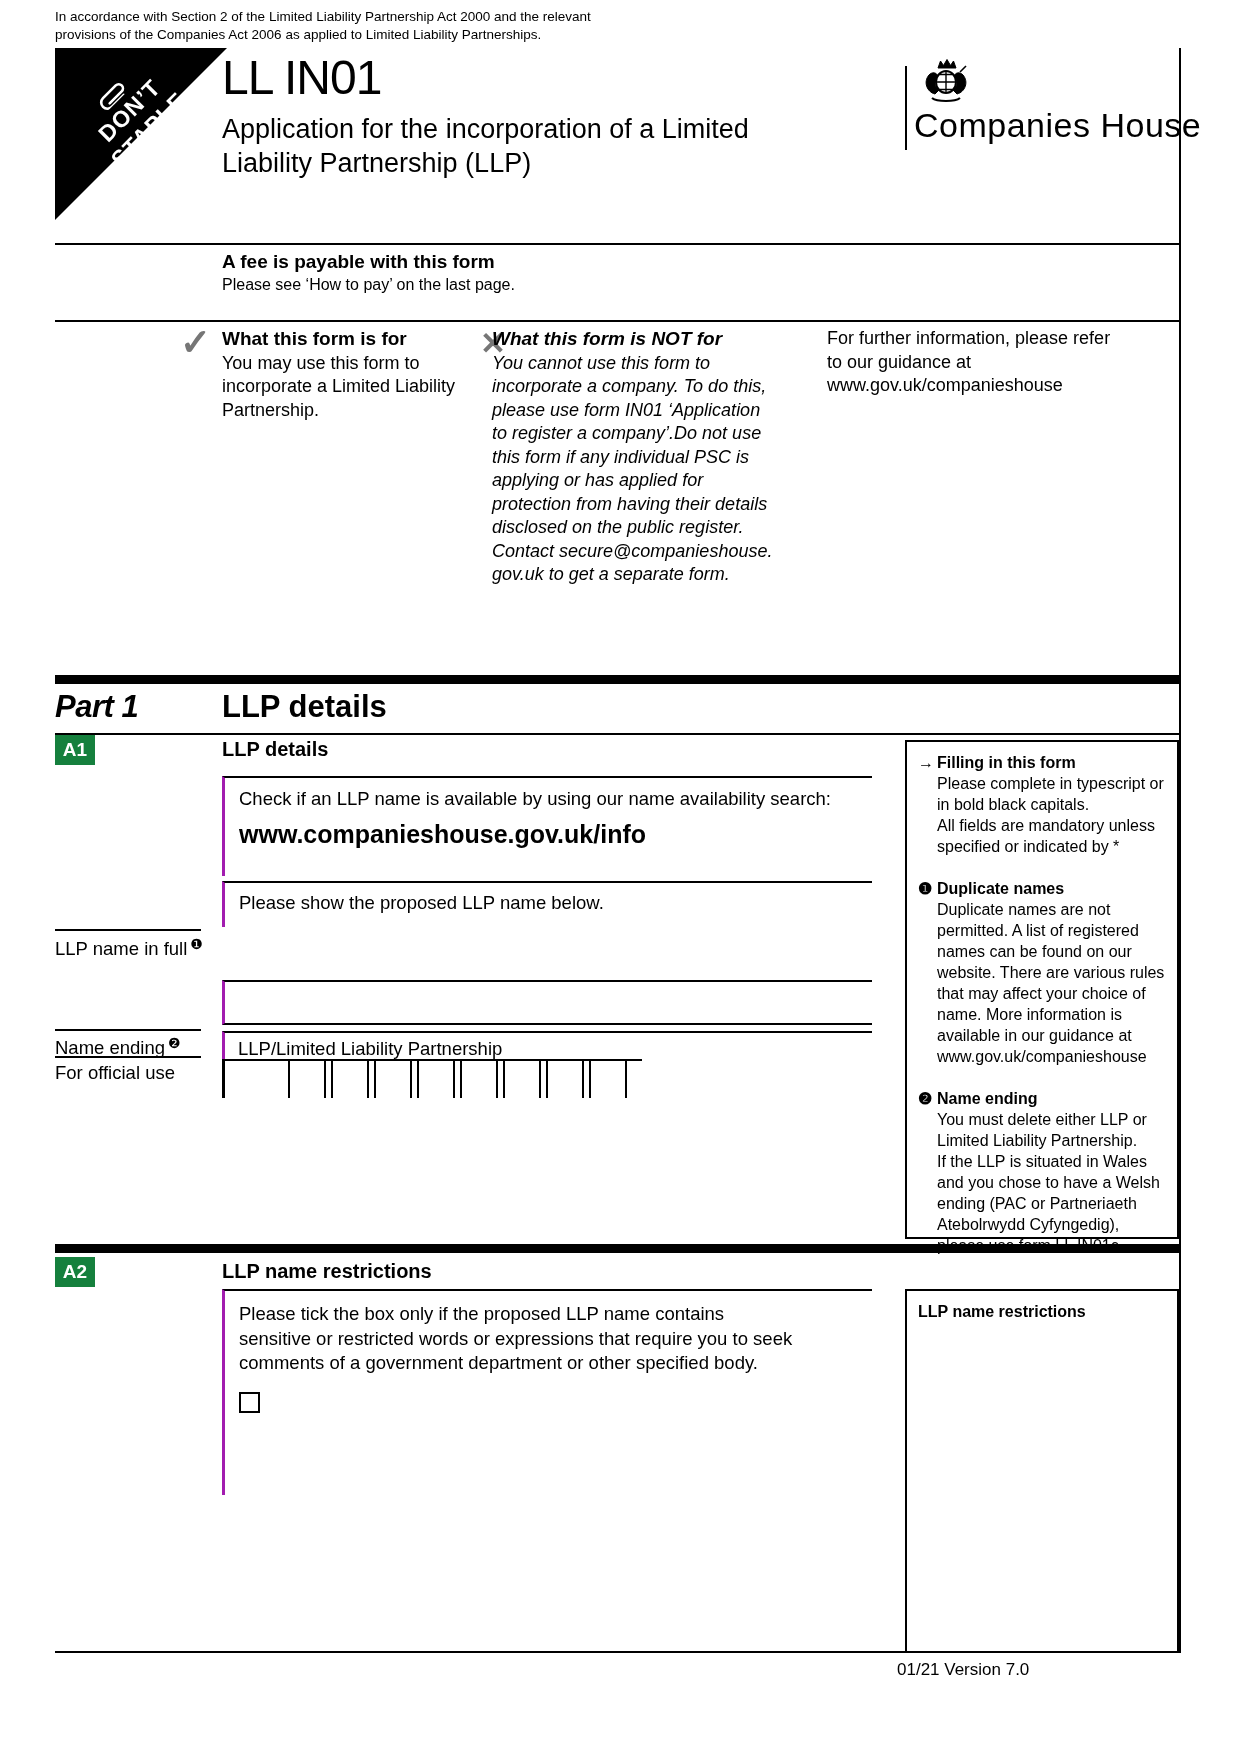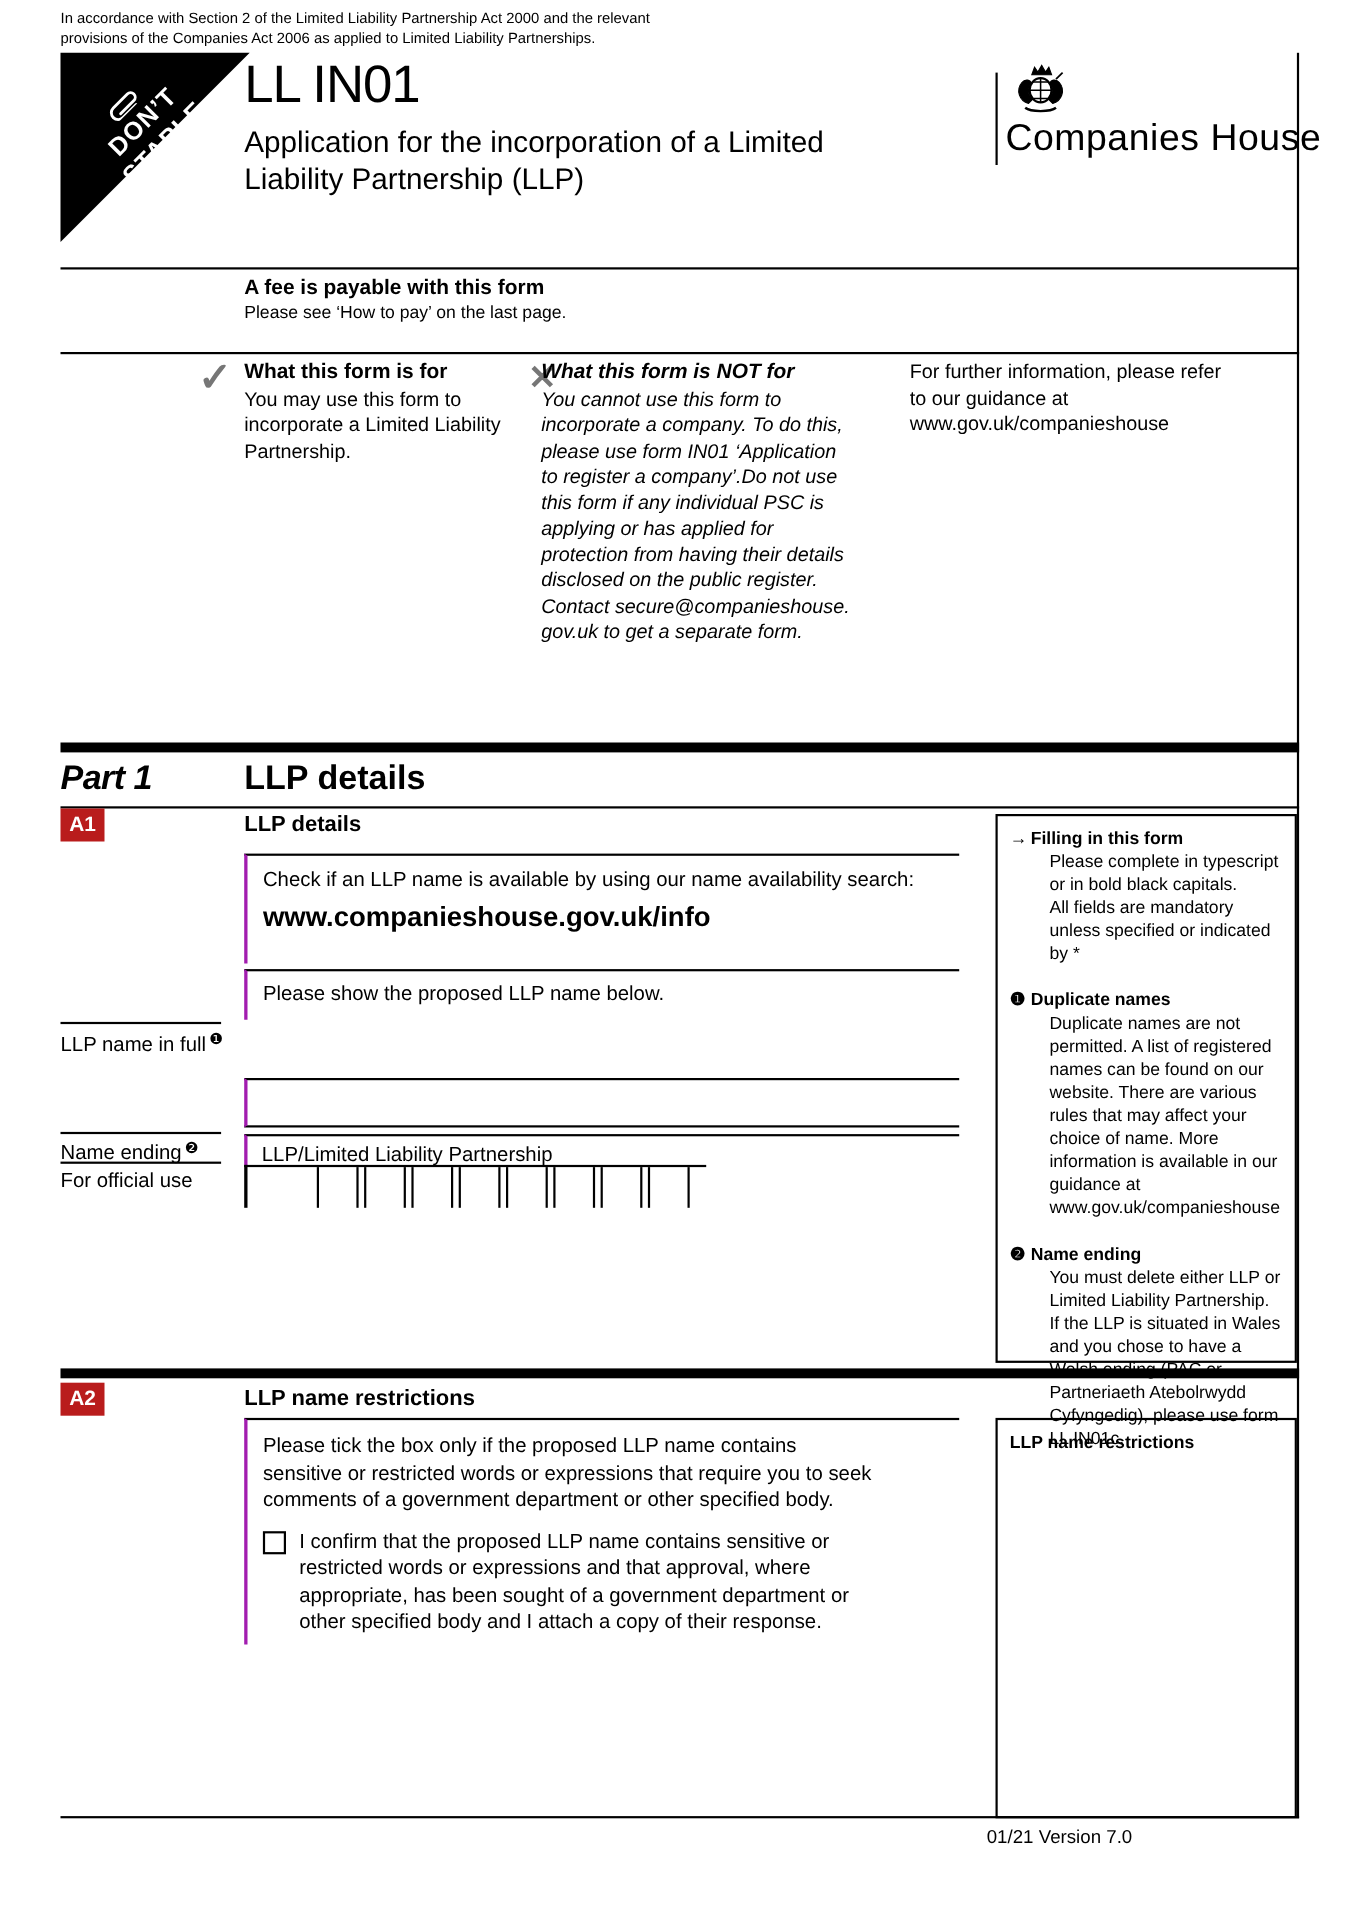--- a/index.html
+++ b/index.html
@@ -43,21 +43,21 @@
   .purpose-notfor .p-body{white-space:pre-line;}
   .purpose-info{left:827px;top:327px;width:300px;font-size:18px;line-height:23.5px;}
 
   
   .part-bar{left:55px;top:675px;width:1126px;height:9px;background:#000;position:absolute;}
   .part-label{left:55px;top:689px;font-size:31px;font-weight:bold;letter-spacing:-.5px;font-style:italic;}
   .part-title{left:222px;top:689px;font-size:31px;font-weight:bold;}
 
   
   .hr-a1{left:55px;top:733px;width:1126px;}
-  .badge{width:40px;height:30px;background:#b91c1c;color:#fff;font-size:19px;font-weight:bold;
+  .badge{width:40px;height:30px;background:#15803d;color:#fff;font-size:19px;font-weight:bold;
          display:flex;align-items:center;justify-content:center;}
   .a1-badge{left:55px;top:735px;}
   .sec-title{font-size:20px;font-weight:bold;}
   .a1-title{left:222px;top:738px;}
   .fbox{position:absolute;border-top:2px solid #000;border-left:3px solid #a21caf;box-sizing:border-box;}
   .box-availability{left:222px;top:776px;width:650px;height:100px;padding:10px 10px 0 14px;}
   .avail-text{font-size:18.5px;}
   .avail-url{font-size:25px;font-weight:bold;margin-top:10px;}
   .box-proposed{left:222px;top:881px;width:650px;height:46px;padding:9px 10px 0 14px;font-size:18.5px;}
   .label-hr1{left:55px;top:929px;width:146px;}
@@ -78,21 +78,21 @@
   .ou-cell{width:38px;height:37px;border-left:2px solid #000;border-right:2px solid #000;box-sizing:border-box;}
 
   
   .note-box{position:absolute;border:2px solid #000;box-sizing:border-box;
             padding:10px 11px;font-size:16px;line-height:21px;}
   .note-box-a1{left:905px;top:740px;width:274px;height:499px;}
   .note-box-a2{left:905px;top:1289px;width:274px;height:364px;}
   .note-sec{margin-bottom:21px;}
   .note-head{display:flex;font-weight:bold;}
   .note-head .marker{flex:none;width:19px;}
-  .note-body{padding-left:19px;white-space:pre-line;margin-left:17px;}
+  .note-body{padding-left:19px;white-space:pre-line;}
 
   
   .a2-bar{left:55px;top:1244px;width:1126px;height:9px;background:#000;position:absolute;}
   .a2-badge{left:55px;top:1257px;}
   .a2-title{left:222px;top:1260px;}
   .box-a2{left:222px;top:1289px;width:650px;height:206px;border-bottom:none;padding:11px 14px 0 14px;}
   .a2-instruction{font-size:18.5px;line-height:24.5px;width:560px;}
   .a2-confirm-row{display:flex;margin-top:13px;}
   .checkbox{flex:none;width:21px;height:21px;border:2px solid #000;box-sizing:border-box;
             margin:3px 12px 0 0;background:#fff;}
@@ -219,21 +219,20 @@
   </div>
 
   <div class="a2-bar"></div>
   <div class="abs badge a2-badge">A2</div>
   <div class="abs sec-title a2-title">LLP name restrictions</div>
 
   <div class="fbox box-a2">
     <div class="a2-instruction">Please tick the box only if the proposed LLP name contains sensitive or restricted words or expressions that require you to seek comments of a government department or other specified body.</div>
     <div class="a2-confirm-row">
       <div class="checkbox"></div>
-      <div class="a2-confirm-text">I confirm that the proposed LLP name contains sensitive or restricted words or expressions and that approval, where appropriate, has been sought of a government department or other specified body and I attach a copy of their response.</div>
     </div>
   </div>
 
   <div class="note-box note-box-a2">
     <div class="note-sec">
       <div class="note-head">
           <span>LLP name restrictions</span>
         </div>
     </div>
   </div>

